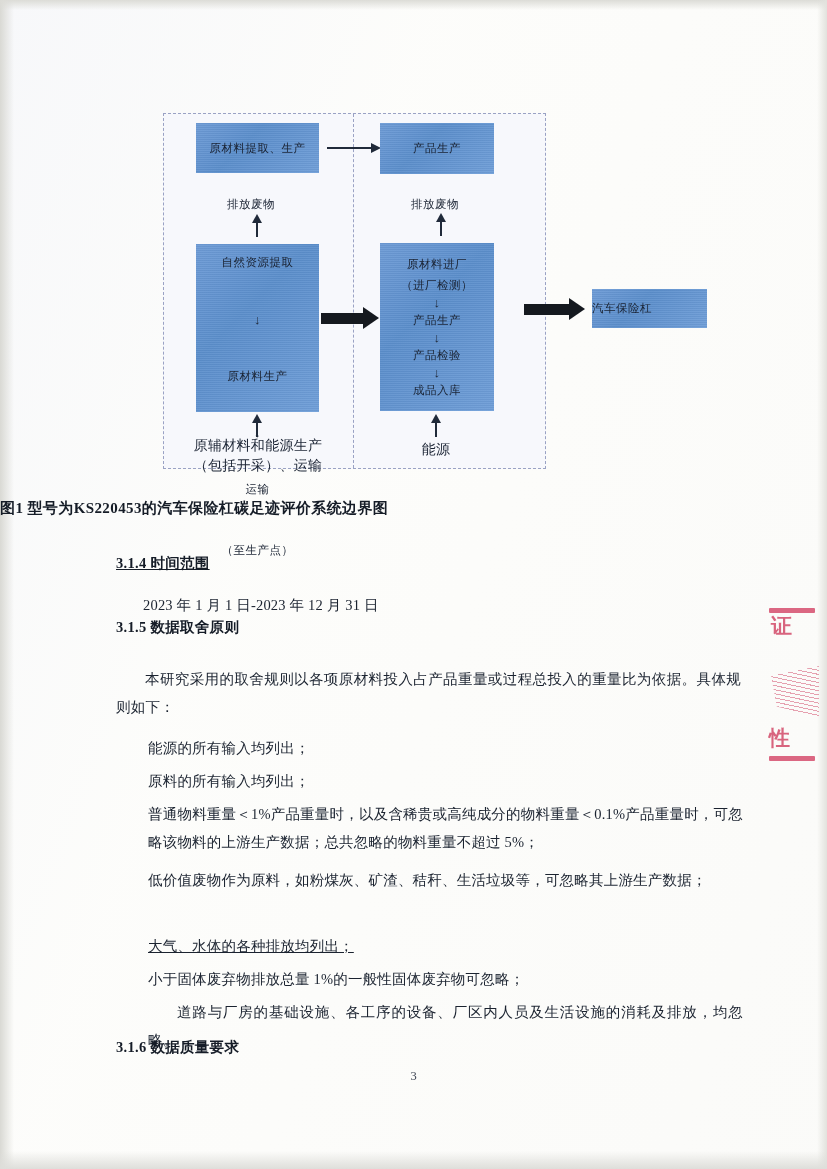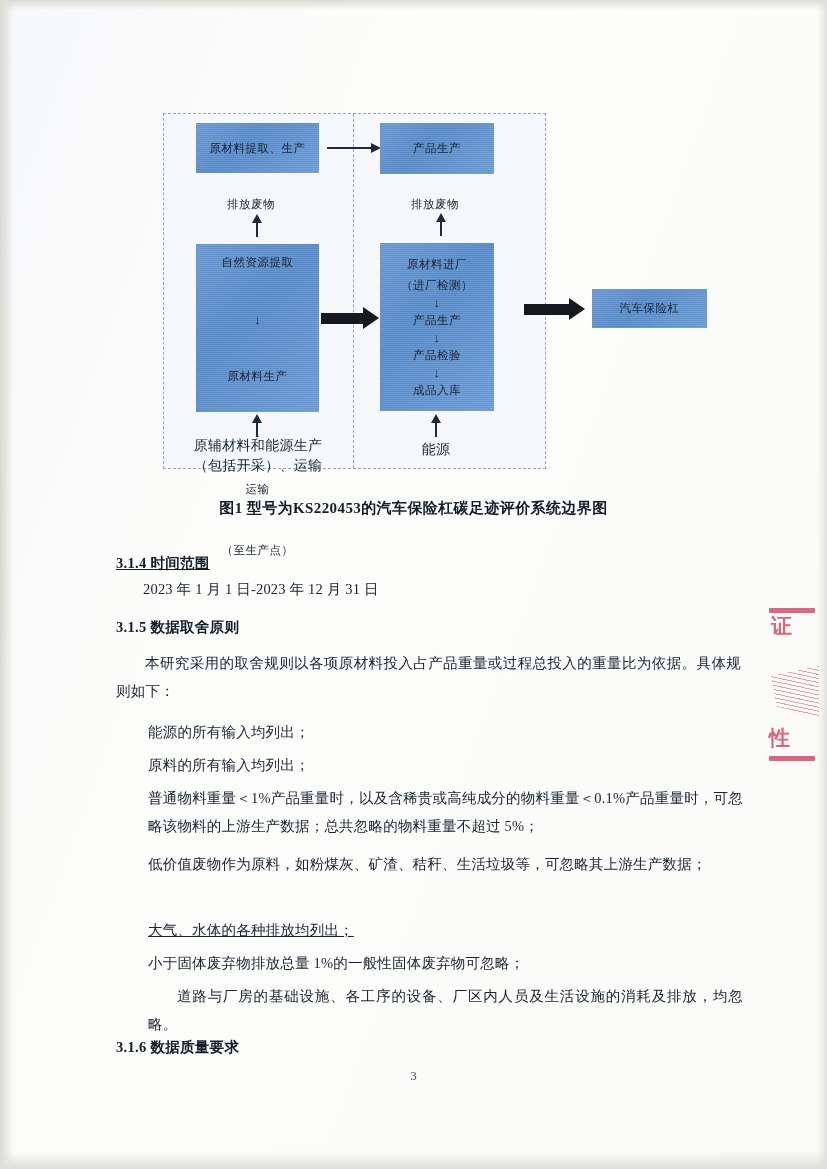--- a/index.html
+++ b/index.html
@@ -104,21 +104,20 @@
     padding: 8px 14px;
   }
   .box-e {  
     position: absolute;
     left: 592px; top: 289px; width: 115px; height: 39px;
     background:
       repeating-linear-gradient(0deg, rgba(255,255,255,0.06) 0px, rgba(255,255,255,0.06) 1px, rgba(0,0,0,0.03) 1px, rgba(0,0,0,0.03) 2px),
       linear-gradient(135deg, #6d9bd6 0%, #5b8ecb 40%, #6f9ed8 100%);
     display: flex;
     align-items: center;
-    justify-content: center;
     font-size: 11.5px;
     color: #1a2333;
     letter-spacing: 0.5px;
   }
   .box-line { display: block; }
   .inner-arrow {
     display: block;
     font-size: 13px;
     line-height: 1;
     color: #202a3a;
@@ -196,39 +195,40 @@
     line-height: 1.4;
     letter-spacing: 0.3px;
     white-space: nowrap;
   }
 
   
   .caption {
     position: absolute;
     left: 0; right: 0;
     top: 499px;
-    text-align: center;
+    text-align: left;
     font-size: 15px;
     font-weight: bold;
     letter-spacing: 0.4px;
     color: #151c27;
   }
   .heading {
     position: absolute;
     font-size: 14.5px;
     font-weight: bold;
     letter-spacing: 0.3px;
     color: #151c27;
   }
   .para {
     position: absolute;
     font-size: 14.5px;
     line-height: 1.9;
     color: #1b2330;
     letter-spacing: 0.2px;
+    margin-top: 16px;
   }
   .para.indent { text-indent: 2em; }
   .para.just {
     text-align: justify;
     text-justify: inter-ideograph;
   }
   .page-number {
     position: absolute;
     left: 0; right: 0;
     top: 1069px;

